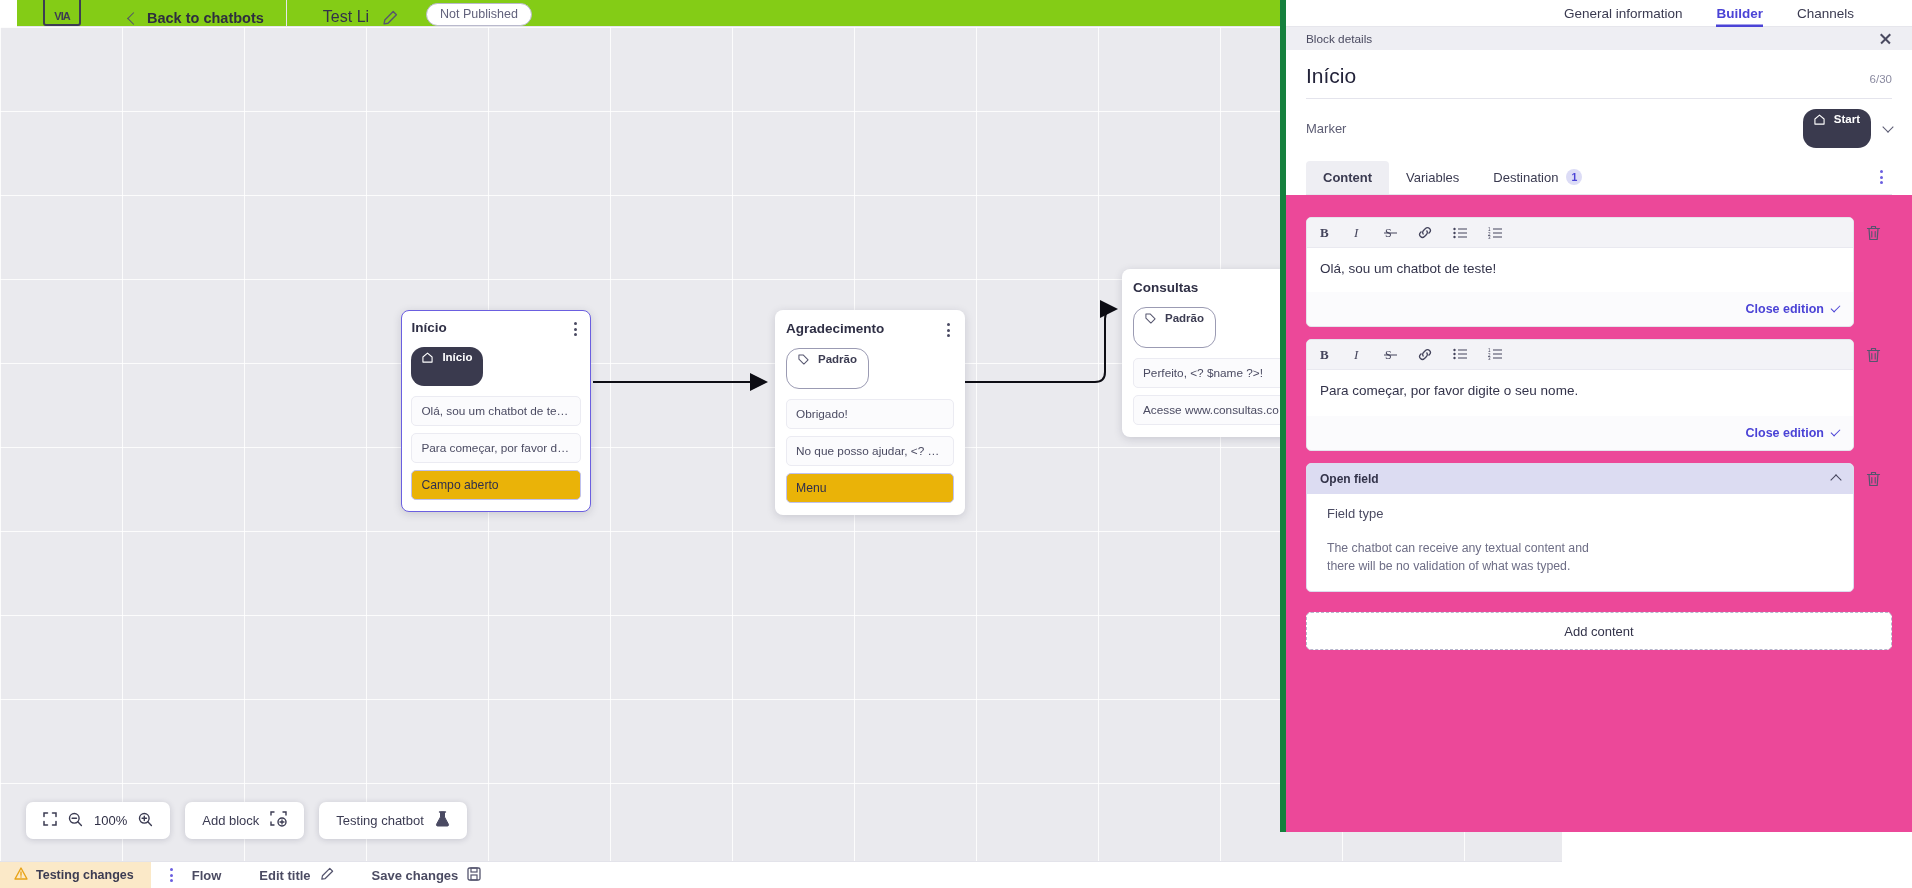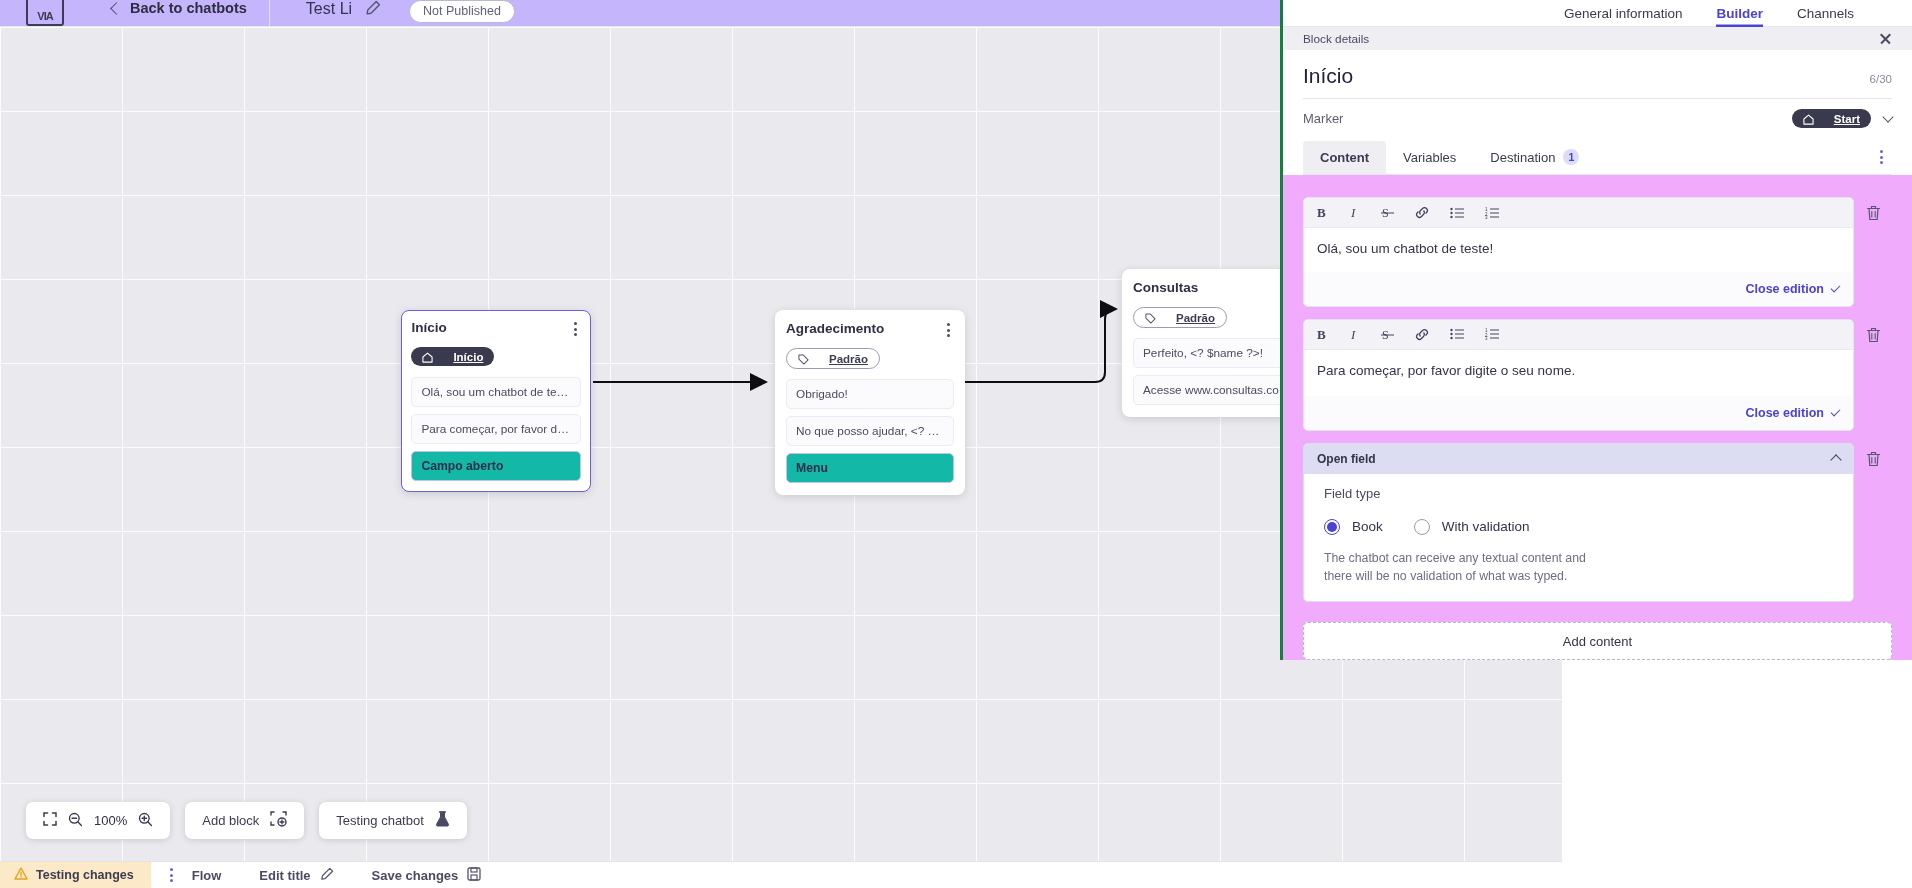--- a/index.html
+++ b/index.html
@@ -6,22 +6,22 @@
   html, body {
     width: 1912px; height: 888px;
     font-family: "Liberation Sans", sans-serif;
     background: #ffffff;
     overflow: hidden;
   }
   #app { position: relative; width: 1912px; height: 888px; }
 
   
   .topbar {
-    position: absolute; top: 0; left: 0; width: 1562px; height: 27px;
-    background: #c4b5fd; display: flex; align-items: flex-start;
+    position: absolute; top: 0; left: 17px; width: 1562px; height: 27px;
+    background: #84cc16; display: flex; align-items: flex-end;
     border-bottom: 1px solid #e6e6ec;
   }
   .logo-box {
     width: 38px; height: 34px; margin-left: 26px; margin-top: -8px;
     border: 2px solid #3d3d52; border-radius: 3px;
     display: flex; align-items: flex-end; justify-content: center;
     padding-bottom: 2px;
   }
   .logo-glyph { font-size: 11px; font-weight: bold; color: #3d3d52; letter-spacing: -1px; line-height: 1; }
   .topbar-sep { width: 1px; height: 27px; background: #e6e6ec; margin: 0 22px 0 22px; }
@@ -58,34 +58,34 @@
     box-shadow: 0 2px 9px rgba(40,40,70,.17);
     padding: 11px 11px 12px; width: 190px;
   }
   .node.selected { border: 1.6px solid #6b5fe0; padding: 9.4px 9.4px 10.4px; }
   .node-head { display: flex; align-items: flex-start; justify-content: space-between; }
   .node-title { font-size: 13.5px; font-weight: 600; color: #2f2f45; line-height: 1.2; }
   .kebab { display: flex; flex-direction: column; gap: 2.5px; cursor: pointer; padding: 2px 4px; }
   .kebab i { width: 3px; height: 3px; border-radius: 50%; background: #4a4a62; display: block; }
 
   .chip {
-    display: inline-flex; align-items: center; gap: 20px; margin-top: 9px;
-    border-radius: 13px; font-size: 11.5px; font-weight: 600; padding: 4px 11px 3px; text-decoration: underline;
+    display: inline-flex; align-items: center; gap: 9px; margin-top: 9px;
+    border-radius: 13px; font-size: 11.5px; font-weight: 600; padding: 4px 11px 23px;
   }
   .chip.dark { background: #3a3a4e; color: #fff; }
   .chip.outline { background: #fff; border: 1.3px solid #9b9bb3; color: #3c3c52; }
 
   .node-rows { margin-top: 10px; display: flex; flex-direction: column; gap: 7px; }
   .row {
     background: #fbfbfd; border: 1px solid #ebebf2; border-radius: 5px;
     padding: 7px 9px; font-size: 11.8px; color: #4b4b62;
     white-space: nowrap; overflow: hidden; text-overflow: ellipsis;
   }
   .row.hl {
-    background: #14b8a6; border-color: #bfc1ee; color: #2f2f4d; font-weight: 700;
+    background: #eab308; border-color: #bfc1ee; color: #2f2f4d; font-weight: 400;
     font-size: 12.2px;
   }
 
   
   .canvas-tools { position: absolute; left: 26px; bottom: 22px; display: flex; gap: 15px; }
   .tool-pill {
     background: #fff; border-radius: 7px; box-shadow: 0 1px 6px rgba(40,40,70,.18);
     height: 37px; display: flex; align-items: center; gap: 11px; padding: 0 17px;
     font-size: 13px; color: #3b3b52; cursor: pointer; font-weight: 500;
   }
@@ -102,22 +102,22 @@
   }
   .bb-kebab { display: flex; flex-direction: column; gap: 2.5px; margin: 0 19px; cursor: pointer; }
   .bb-kebab i { width: 3px; height: 3px; border-radius: 50%; background: #6b5fe0; }
   .bb-item {
     display: flex; align-items: center; gap: 9px; font-size: 13px; color: #4b4b62;
     font-weight: 600; margin-right: 38px; cursor: pointer;
   }
 
   
   .panel {
-    position: absolute; top: 0; right: 0; width: 632px; height: 660px;
-    background: #f0abfc; border-left: 3px solid #15803d;
+    position: absolute; top: 0; right: 0; width: 632px; height: 832px;
+    background: #ec4899; border-left: 6px solid #15803d;
   }
   .panel-tabs {
     height: 27px; background: #fff; display: flex; align-items: center;
     justify-content: flex-end; gap: 34px; padding-right: 58px;
     border-bottom: 1px solid #e6e6ec;
   }
   .ptab { font-size: 13.5px; color: #3a3a50; cursor: pointer; height: 27px;
           display: flex; align-items: center; }
   .ptab.active { color: #4b43d6; font-weight: 600; box-shadow: inset 0 -2.5px 0 #4b43d6; }
 
@@ -589,26 +589,20 @@
       </div>
 
       <div class="card-wrap">
         <div class="of-card">
           <div class="of-head">
             <span>Open field</span>
             <span class="chev-up"></span>
           </div>
           <div class="of-body">
             <div class="of-lab">Field type</div>
-            <div class="radios">
-              <span class="radio on"></span>
-              <span class="rlab">Book</span>
-              <span class="radio"></span>
-              <span class="rlab">With validation</span>
-            </div>
             <div class="of-desc">The chatbot can receive any textual content and there will be no validation of what was typed.</div>
           </div>
         </div>
         <span class="trash">
           <svg width="15" height="16" viewBox="0 0 15 16">
               <path d="M1.5 3.5h12M5.5 3.5V1.5h4v2M3 3.5l.8 11h7.4l.8-11" fill="none" stroke="#55556e" stroke-width="1.2" stroke-linecap="round" stroke-linejoin="round"></path>
               <path d="M5.8 6.5v5.5M9.2 6.5v5.5" stroke="#55556e" stroke-width="1.1" stroke-linecap="round"></path>
             </svg>
         </span>
       </div>

